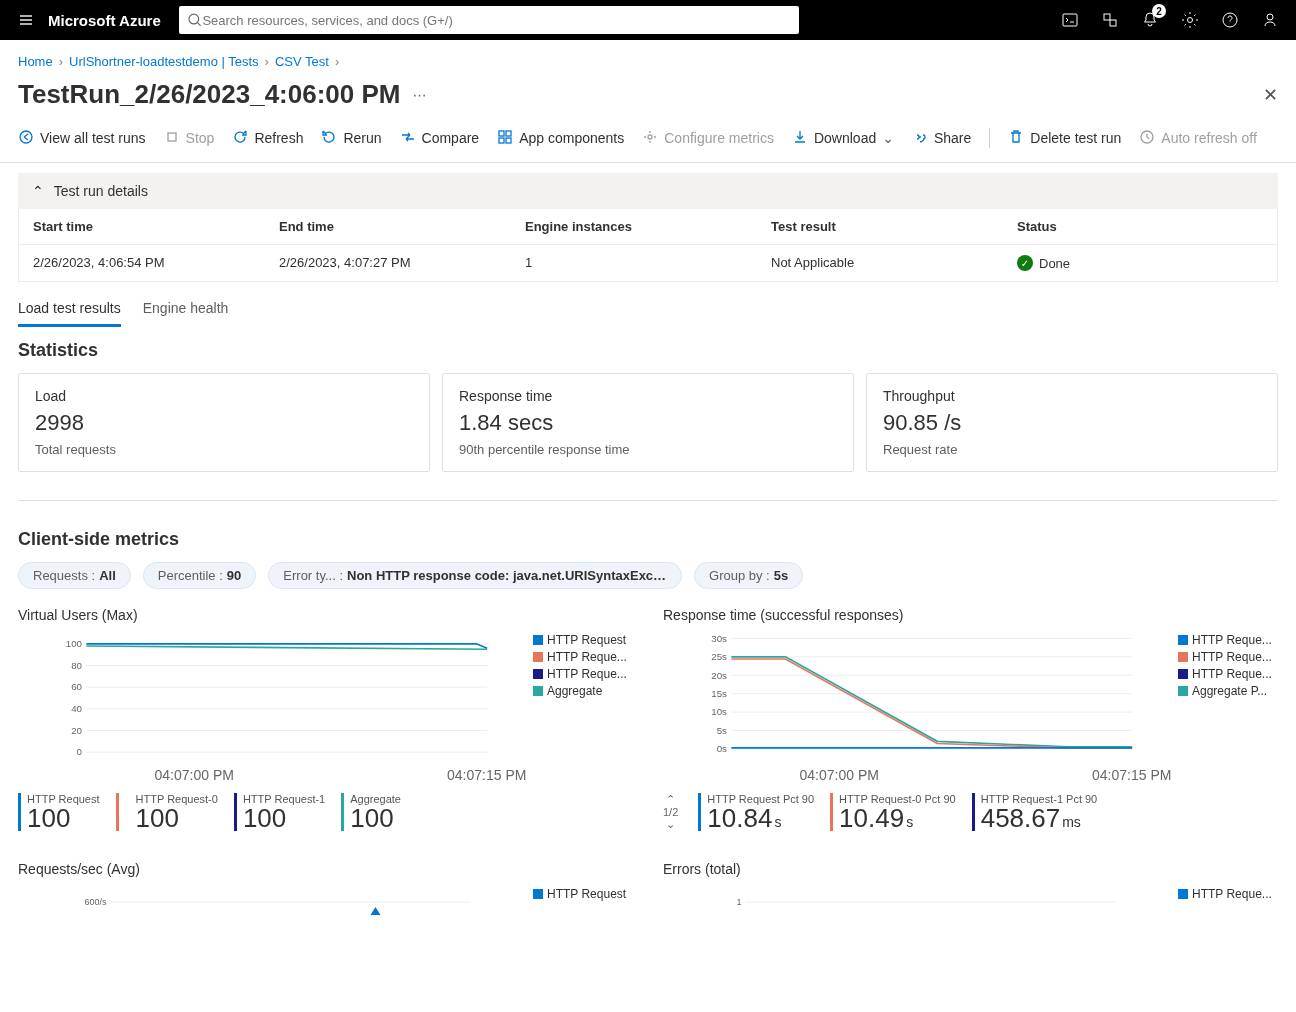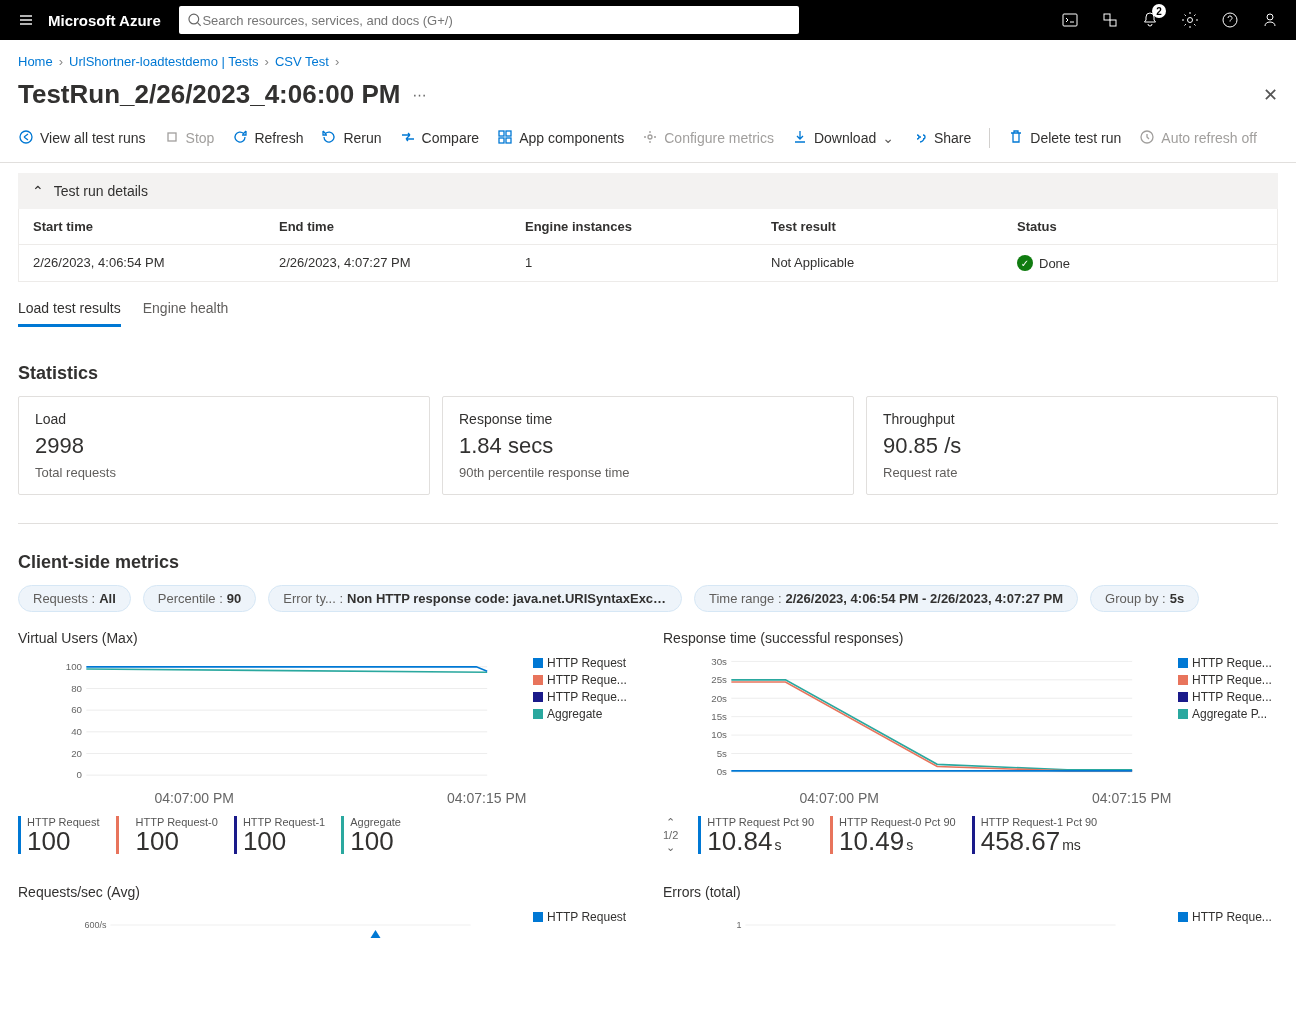--- a/index.html
+++ b/index.html
@@ -44,21 +44,21 @@
 .dt-row:not(.body) .dt-col { font-weight: 600; color: #323130; }
 .status-cell { display: flex; align-items: center; gap: 6px; }
 .checkmark { width: 16px; height: 16px; border-radius: 50%; background: #107c10; display: flex; align-items: center; justify-content: center; color: #fff; font-size: 10px; }
 
 
 .tabs { margin: 18px 18px 0; display: flex; gap: 22px; border-bottom: 1px solid transparent; }
 .tab { padding-bottom: 8px; font-size: 14px; cursor: pointer; color: #605e5c; }
 .tab.active { color: #323130; border-bottom: 3px solid #0078d4; font-weight: 400; }
 
 
-.section-h { margin: 35px 18px 12px; font-size: 18px; font-weight: 600; }
+.section-h { margin: 12px 18px 12px; font-size: 18px; font-weight: 600; }
 .stat-cards { margin: 0 18px; display: flex; gap: 12px; }
 .card { border: 1px solid #e1dfdd; border-radius: 2px; padding: 14px 16px; flex: 1; }
 .card-lbl { font-size: 14px; margin-bottom: 6px; }
 .card-val { font-size: 22px; font-weight: 400; margin-bottom: 6px; }
 .card-sub { font-size: 13px; color: #605e5c; }
 
 .divider { height: 1px; background: #e1dfdd; margin: 28px 18px; }
 
 
 .filters { margin: 0 18px 18px; display: flex; gap: 12px; flex-wrap: wrap; }
@@ -295,24 +295,20 @@
       <span class="lbl">Requests : </span>
       <span class="val">All</span>
     </div>
   <div class="pill">
       <span class="lbl">Percentile : </span>
       <span class="val">90</span>
     </div>
   <div class="pill long">
       <span class="lbl">Error ty...  : </span>
       <span class="val">Non HTTP response code: java.net.URISyntaxExcepti...</span>
-    </div>
-  <div class="pill">
-      <span class="lbl">Time range : </span>
-      <span class="val">2/26/2023, 4:06:54 PM - 2/26/2023, 4:07:27 PM</span>
     </div>
   <div class="pill">
       <span class="lbl">Group by : </span>
       <span class="val">5s</span>
     </div>
 </div>
 
 <div class="charts">
 
   <div class="chart">

